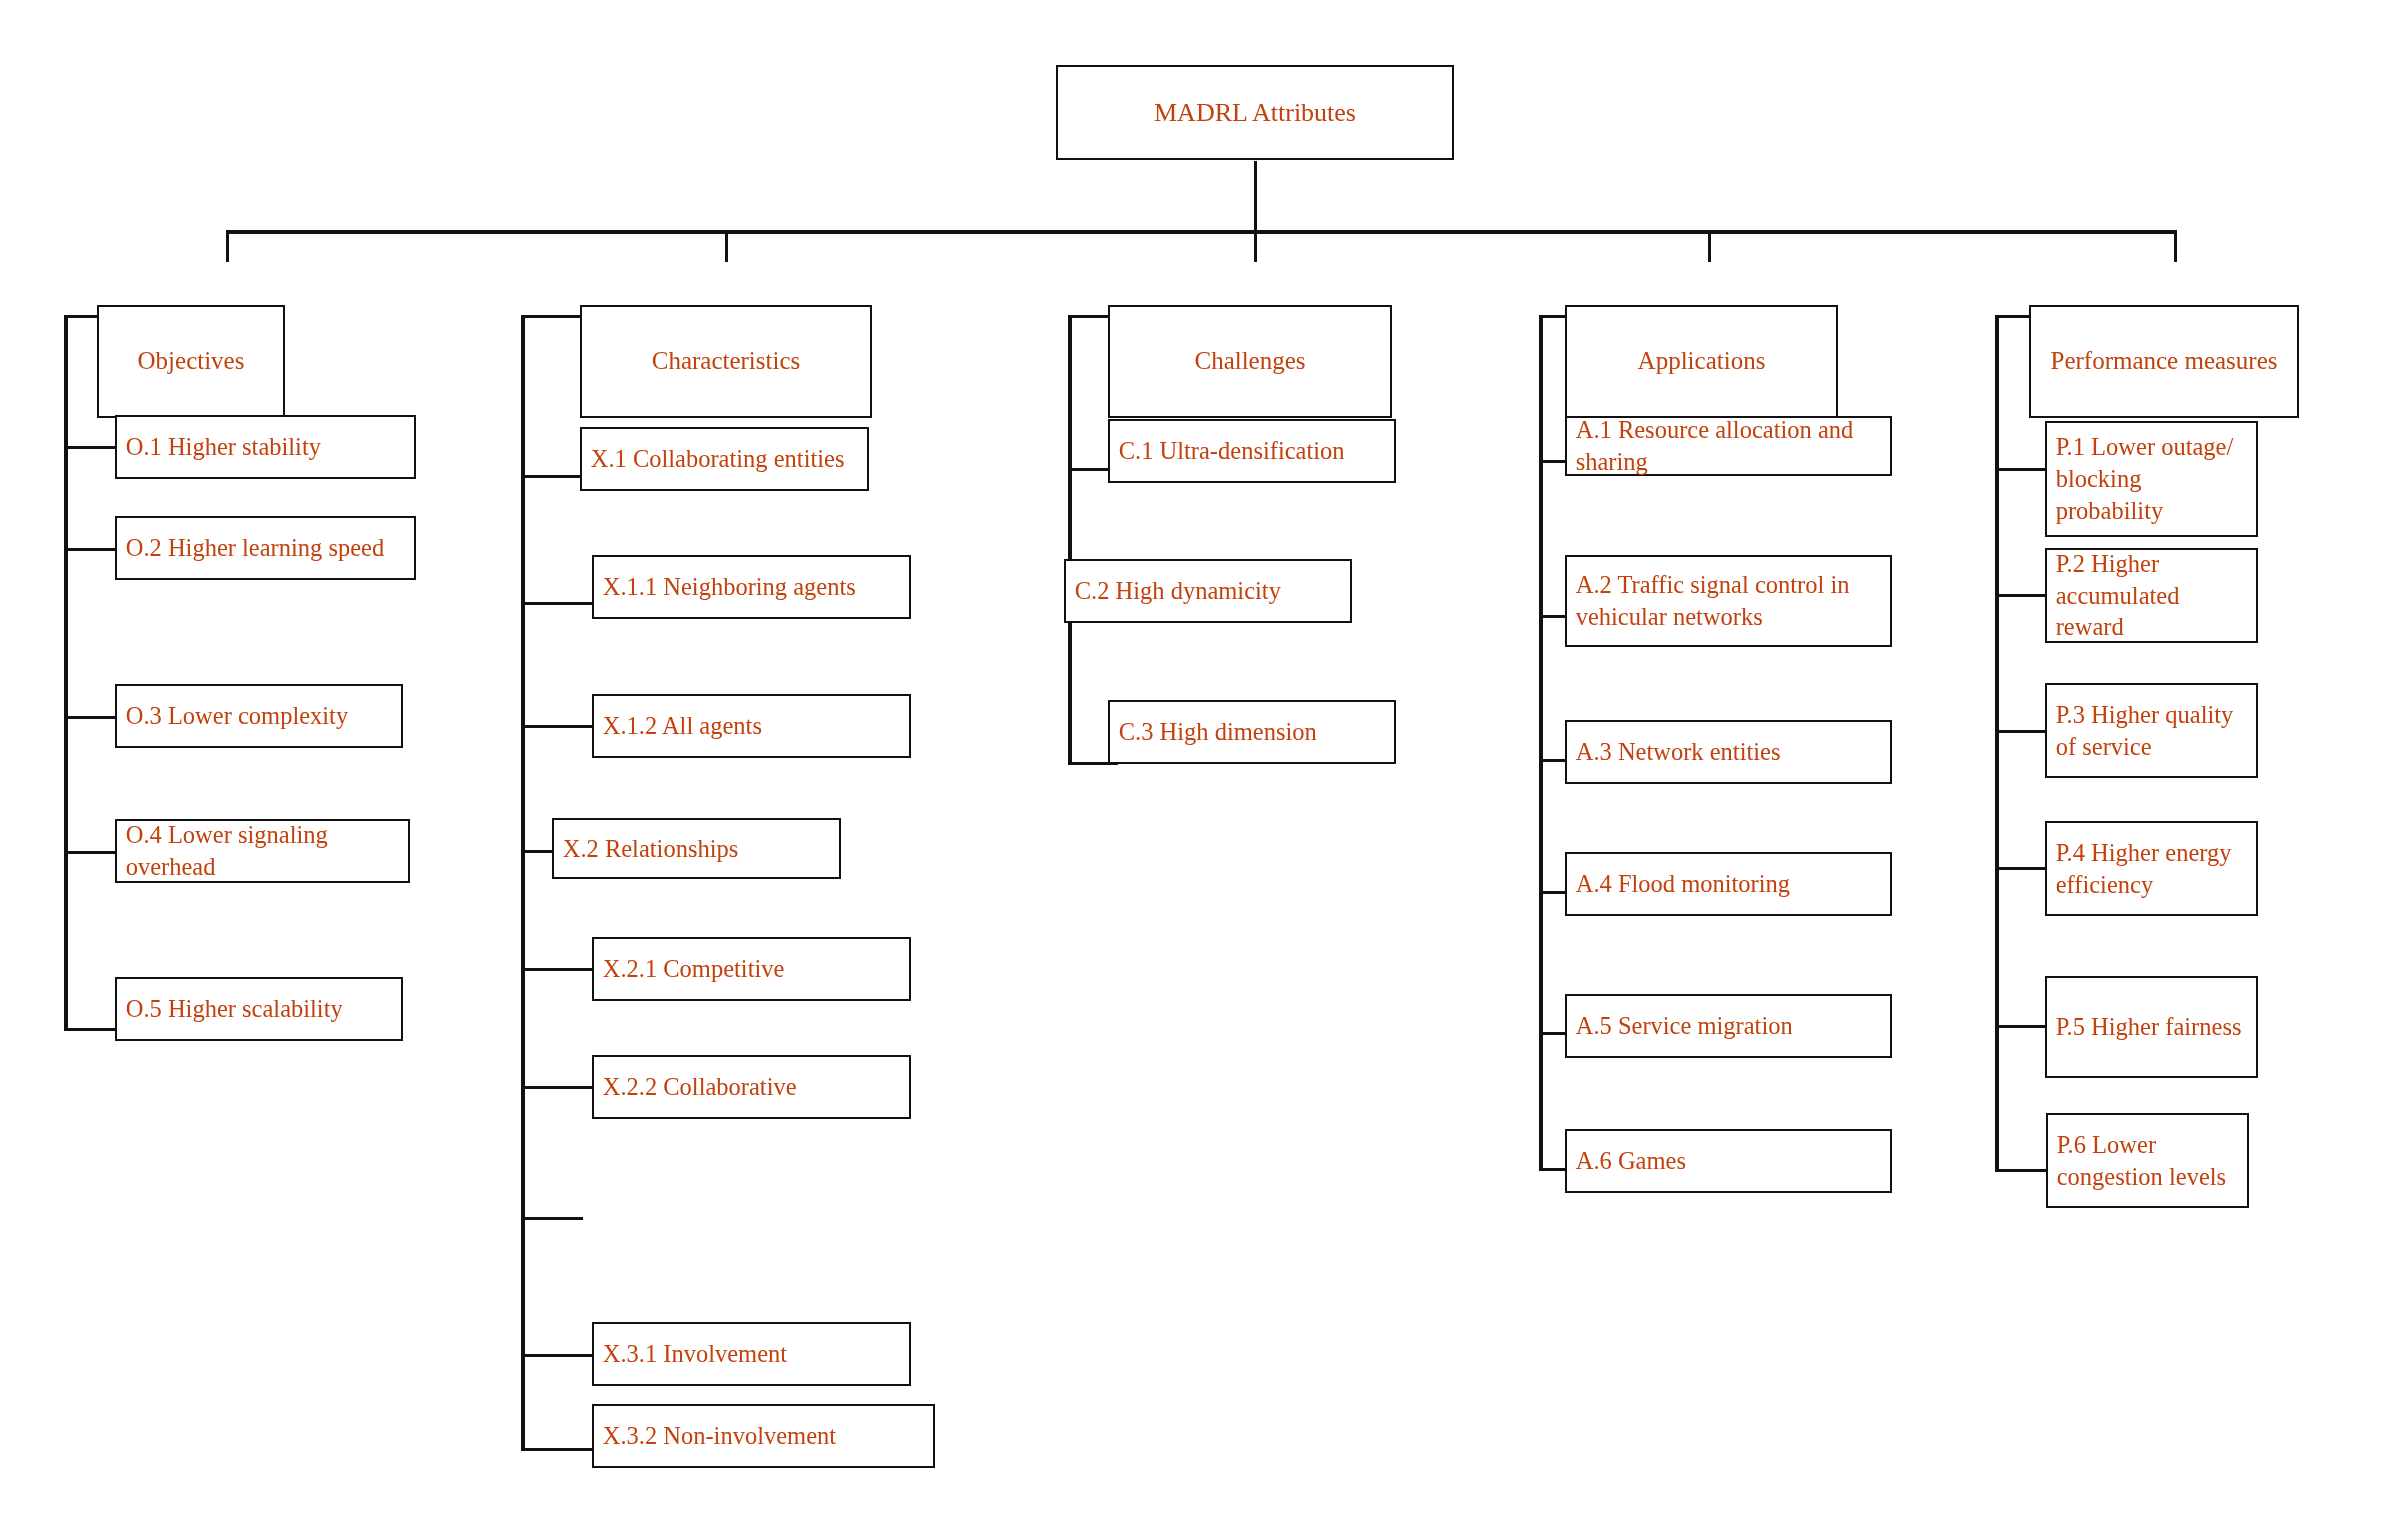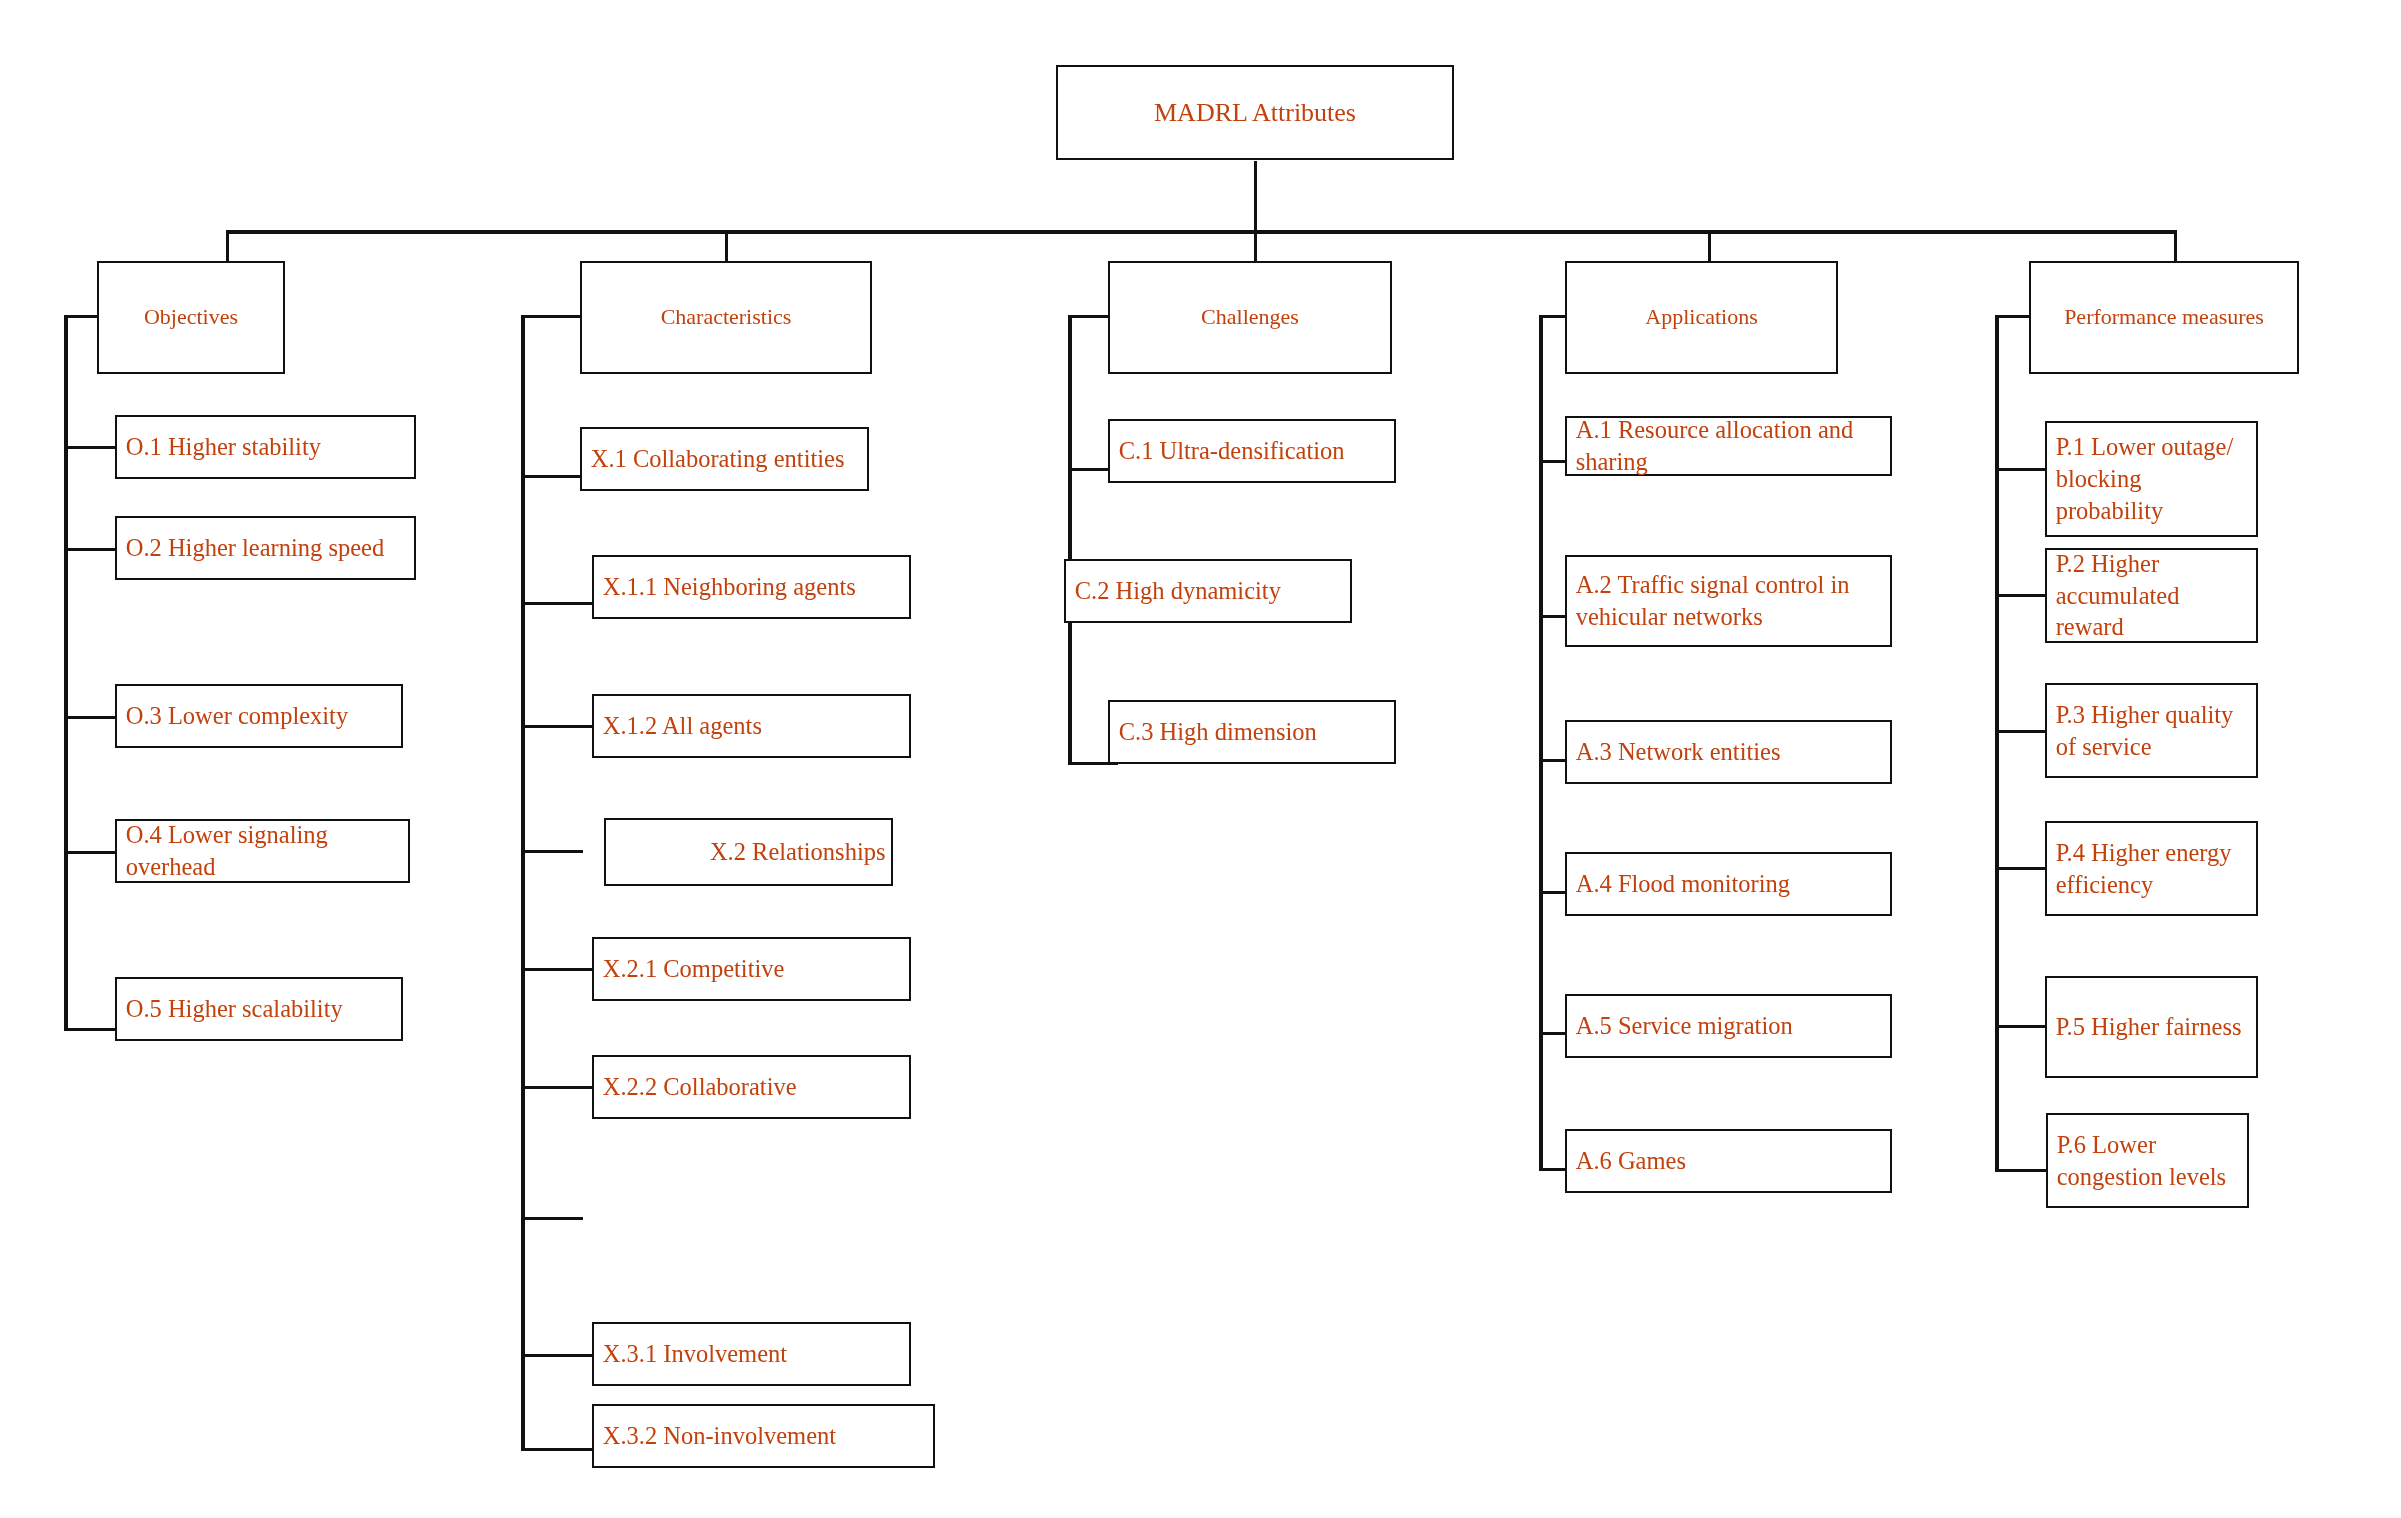--- a/index.html
+++ b/index.html
@@ -21,21 +21,21 @@
     display:flex;
     align-items:center;
     font-size:24.5px;
     line-height:1.30;
     z-index:3;
   }
   .node .txt{display:block;width:100%;}
   .node.center{justify-content:center;text-align:center;}
   .node.left{justify-content:flex-start;text-align:left;padding-left:8.7px;padding-right:5.5px;}
   .node.root{font-size:26px;}
-  .node.cat{font-size:22px;}
+  .node.cat{font-size:25px;margin-top:44px;}
   
   .ln{position:absolute;background:#111111;z-index:1;}
   .vl{width:2.7px;}
   .hl{height:2.7px;}
   .bus{height:3.8px;}
   .spine{width:3.8px;}
 </style>
 </head>
 <body>
 
@@ -103,21 +103,21 @@
   <div class="node left" style="left:592px;top:555px;width:319px;height:64px;">
     <span class="txt">X.1.1 Neighboring agents</span>
   </div>
 
   <div class="ln hl" style="left:521px;top:725px;width:74px;height:2.7px;"></div>
   <div class="node left" style="left:592px;top:694px;width:319px;height:64px;">
     <span class="txt">X.1.2  All agents</span>
   </div>
 
   <div class="ln hl" style="left:521px;top:850px;width:62px;height:2.7px;"></div>
-  <div class="node left" style="left:604px;top:818px;width:289px;height:68px;text-align:right;">
+  <div class="node left" style="left:552px;top:818px;width:289px;height:61px;">
     <span class="txt">X.2 Relationships</span>
   </div>
 
   <div class="ln hl" style="left:521px;top:968px;width:74px;height:2.7px;"></div>
   <div class="node left" style="left:592px;top:937px;width:319px;height:64px;">
     <span class="txt">X.2.1 Competitive</span>
   </div>
 
   <div class="ln hl" style="left:521px;top:1086px;width:74px;height:2.7px;"></div>
   <div class="node left" style="left:592px;top:1055px;width:319px;height:64px;">

